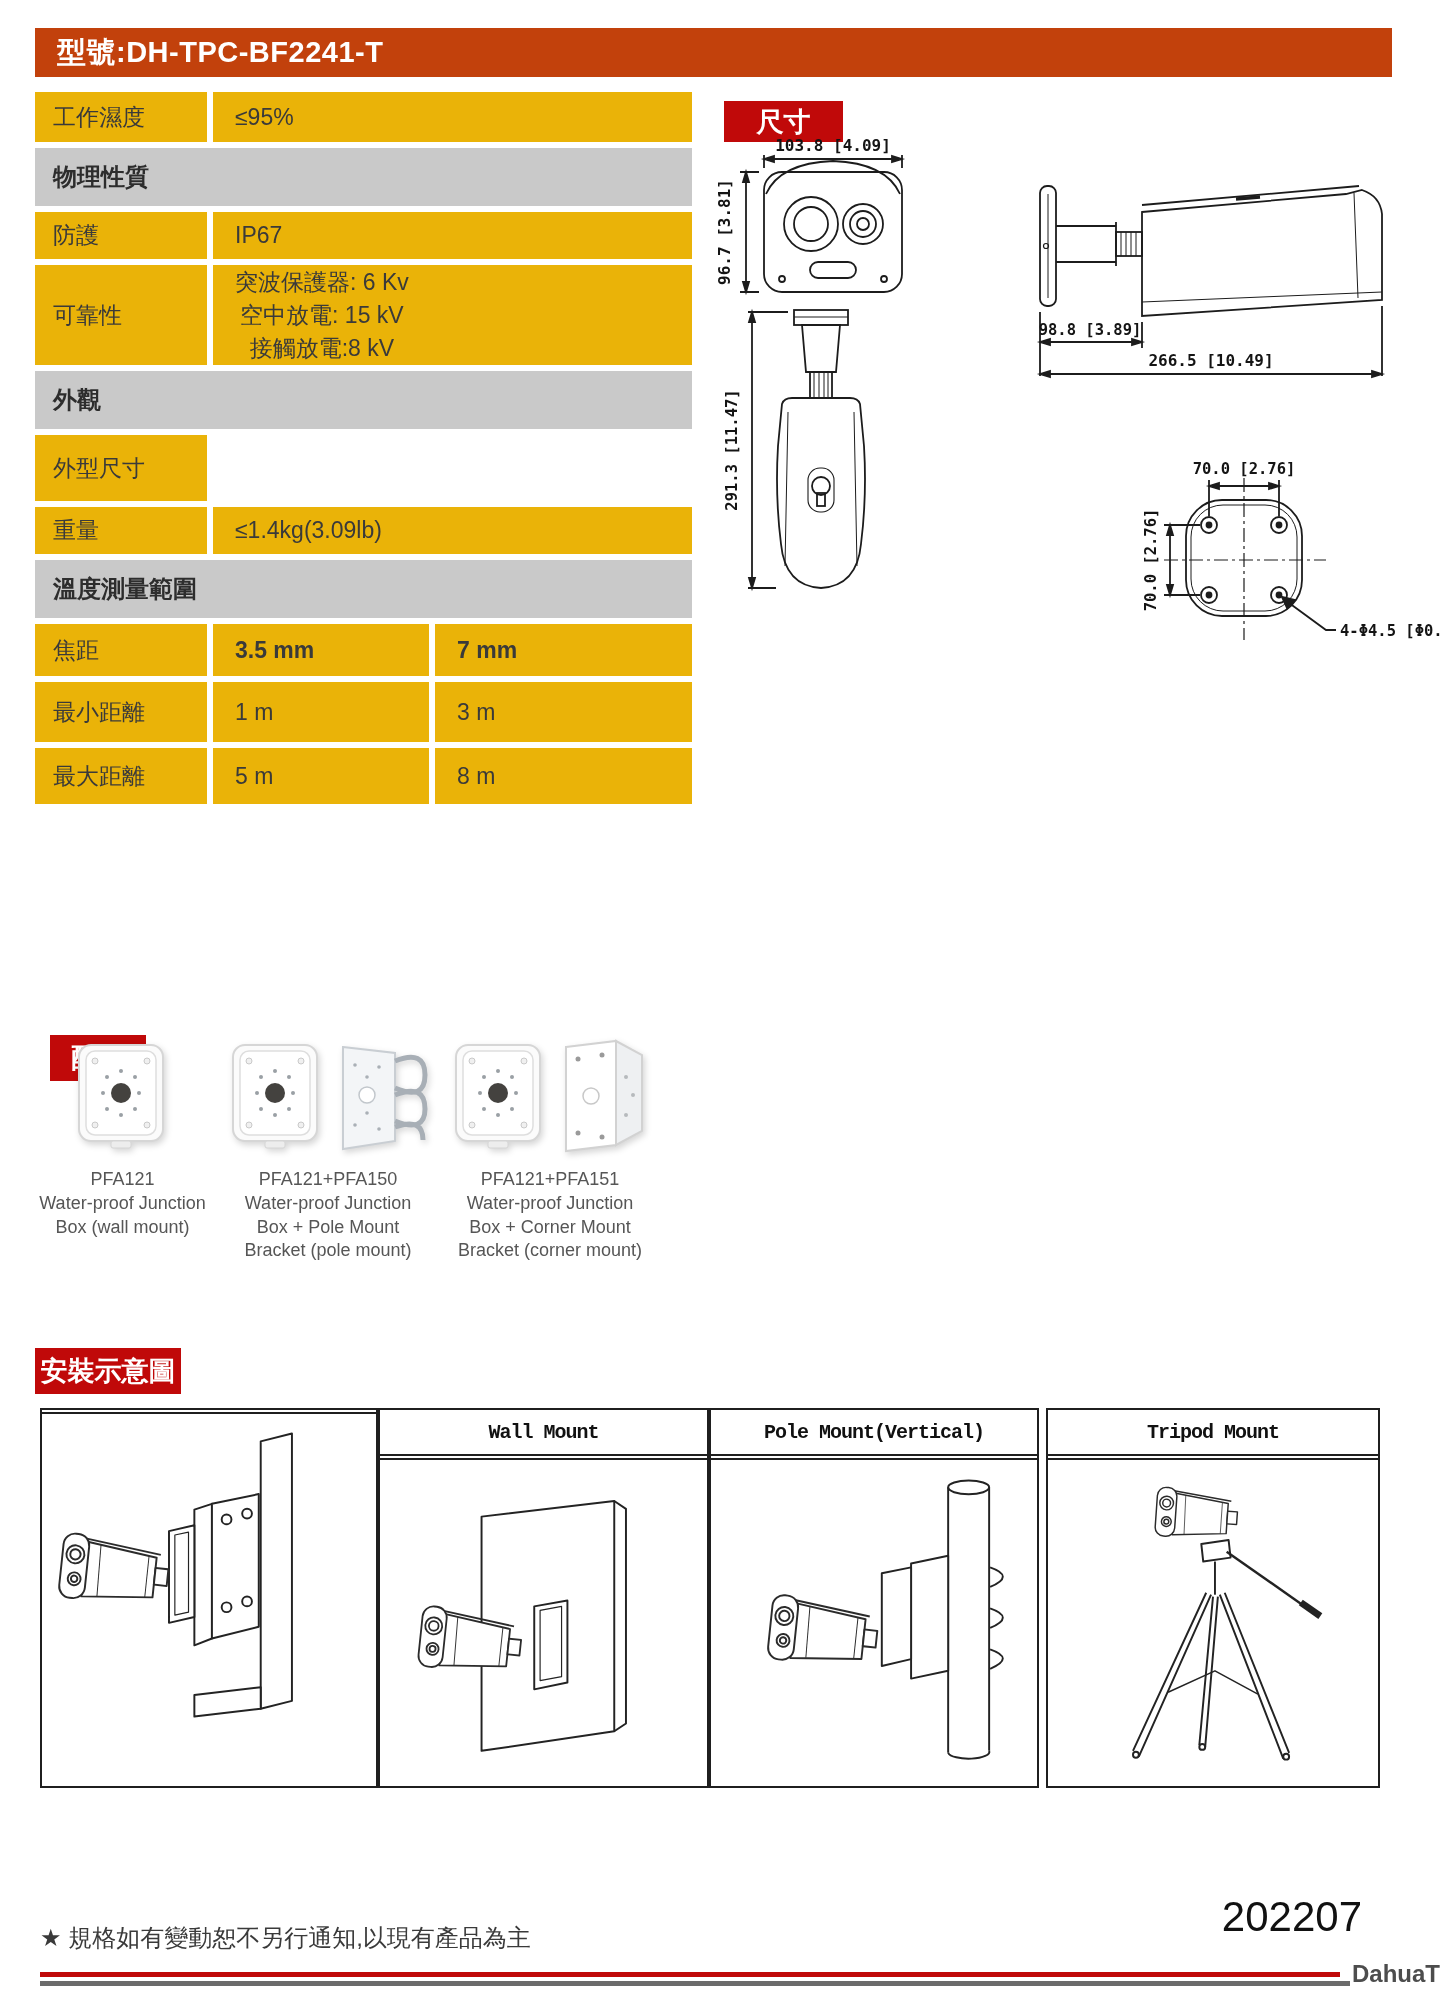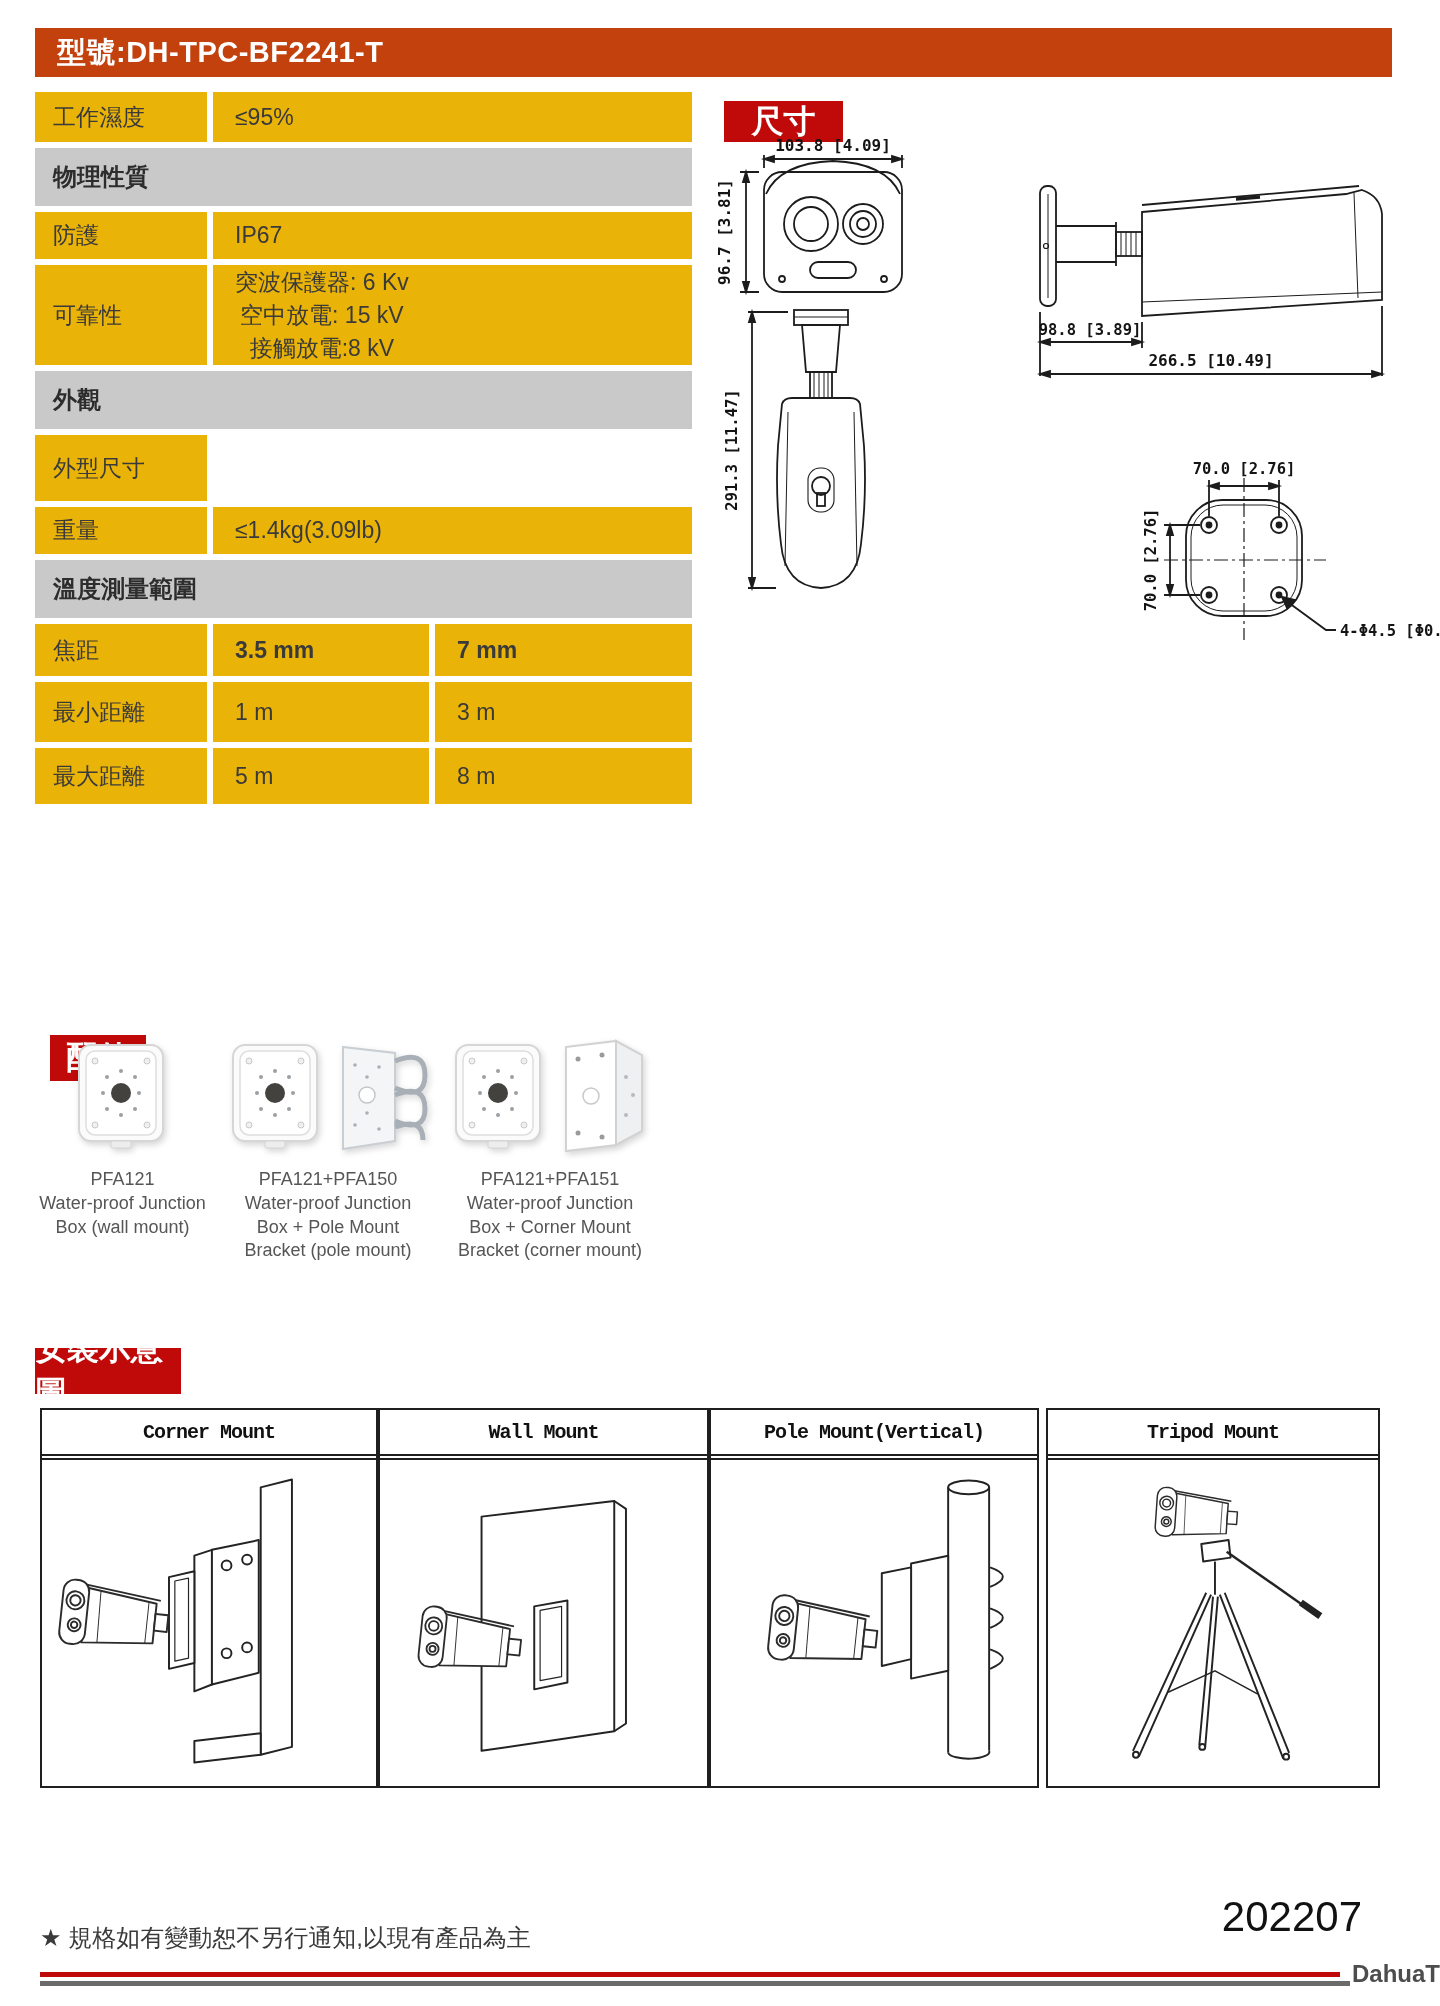--- a/index.html
+++ b/index.html
@@ -5,21 +5,21 @@
   html,body{margin:0;padding:0;background:#ffffff;}
   .page{position:relative;width:1440px;height:2006px;background:#fff;overflow:hidden;
         font-family:"Liberation Sans","DejaVu Sans",sans-serif;color:#3a3a3a;}
 
   
   .model-bar{position:absolute;left:35px;top:28px;width:1357px;height:49px;background:#c2410c;
              display:flex;align-items:center;}
   .model-bar span{color:#fff;font-weight:bold;font-size:29px;padding-left:22px;letter-spacing:.5px;}
 
   
-  .tag{position:absolute;background:#C00909;color:#fff;font-weight:bold;font-size:32px;
+  .tag{position:absolute;background:#C00909;color:#fff;font-weight:bold;font-size:27px;
        display:flex;align-items:center;justify-content:center;}
   .tag-dim{left:724px;top:101px;width:119px;height:41px;}
   .tag-acc{left:50px;top:1035px;width:96px;height:46px;}
   .tag-install{left:35px;top:1348px;width:146px;height:46px;}
 
   
   .spec{position:absolute;left:35px;top:92px;width:657px;}
   .srow{display:flex;margin-bottom:6px;}
   .cell{background:#eab308;display:flex;align-items:center;font-size:23px;color:#3a3a3a;}
   .cell.lab{width:172px;min-width:172px;padding-left:18px;box-sizing:border-box;margin-right:6px;}
@@ -334,21 +334,20 @@
       <span class="m">Box + Corner Mount</span>
       <span class="m">Bracket (corner mount)</span>
     </div>
   </div>
 
   <div class="tag tag-install">安裝示意圖</div>
 
   <div class="install">
 
     <div class="inst-col c1">
-      <div class="inst-hdr">Corner Mount</div>
       <div class="inst-body">
         <svg width="326" height="322" viewBox="0 0 326 330">
           <g stroke="#232323" stroke-width="2" fill="#ffffff" stroke-linejoin="round">
             <path d="M216,26 L248,18 L248,292 L216,300 Z"></path>
             <path d="M148,286 L216,278 L216,300 L148,308 Z"></path>
             <path d="M148,96 L166,90 L166,228 L148,235 Z"></path>
             <path d="M166,90 L214,80 L214,216 L166,228 Z"></path>
             <circle cx="181" cy="106" r="5"></circle>
               <circle cx="202" cy="100" r="5"></circle>
             <circle cx="181" cy="196" r="5"></circle>

